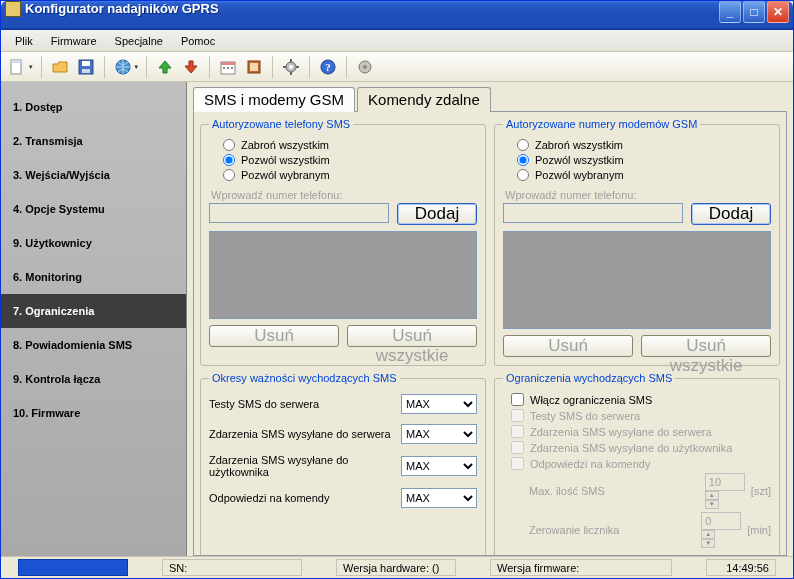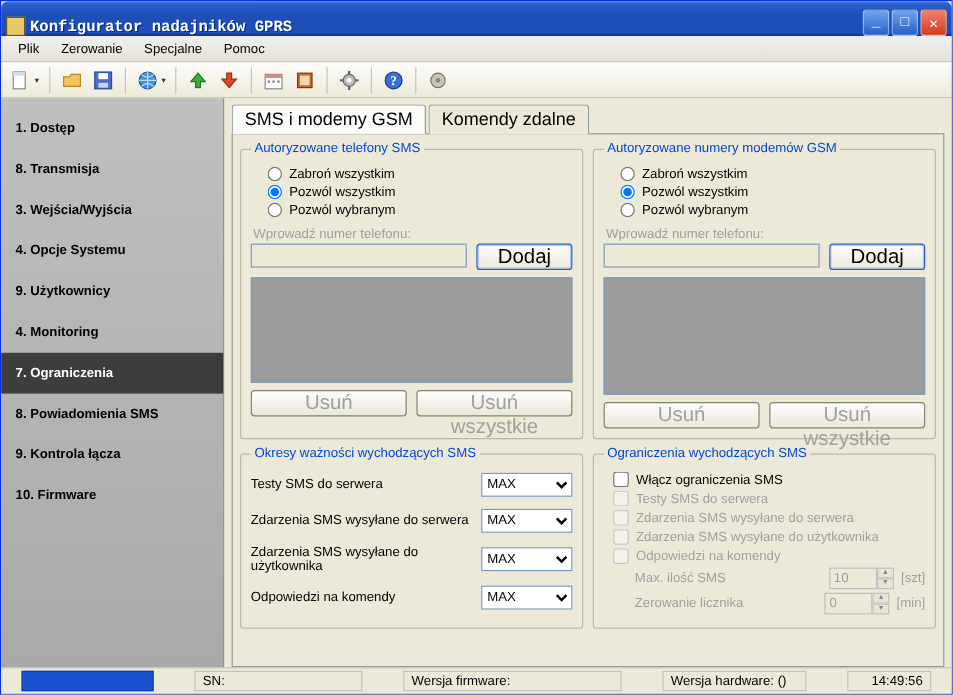--- a/index.html
+++ b/index.html
@@ -1,18 +1,18 @@
 <!DOCTYPE html>
 <html><head>
 <meta charset="utf-8">
 <style>
   * { box-sizing: border-box; margin: 0; padding: 0; }
   body { font-family: Tahoma, sans-serif; font-size: 11px; background: #ece9d8; overflow: hidden; }
   .window { width: 794px; height: 579px; border: 1px solid #0831d9; background: #ece9d8; display: flex; flex-direction: column; }
-  .titlebar { height: 29px; background: linear-gradient(to bottom, #3b78e7 0%, #2c5fca 8%, #1e4fb9 40%, #1e4fb9 90%, #0c3294 100%); display: flex; align-items: flex-end; padding: 0 4px; color: white; border-radius: 6px 6px 0 0; font-family: Liberation Mono, monospace; }
+  .titlebar { height: 29px; background: linear-gradient(to bottom, #3b78e7 0%, #2c5fca 8%, #1e4fb9 40%, #1e4fb9 90%, #0c3294 100%); display: flex; align-items: flex-start; padding: 0 4px; color: white; border-radius: 6px 6px 0 0; }
   .titlebar .app-icon { width: 16px; height: 16px; background: #e6c96a; border: 1px solid #6a5a1a; margin-right: 4px; }
   .titlebar .title { flex: 1; font-size: 13px; font-weight: bold; text-shadow: 1px 1px 0 #0a2a7a; }
   .winbtn { width: 22px; height: 22px; margin-left: 2px; border-radius: 3px; border: 1px solid #fff6; display:flex; align-items:center; justify-content:center; color:white; font-weight:bold; font-size:12px; }
   .winbtn.min, .winbtn.max { background: linear-gradient(#6fa4ec,#2a5fc8); }
   .winbtn.close { background: linear-gradient(#f08070,#d43a1e); }
   .menubar { height: 22px; background: linear-gradient(#f0f0f0,#e4e2d8); border-bottom: 1px solid #c8c4b4; display:flex; align-items:center; padding: 0 6px; gap: 2px; }
   .menubar span { padding: 3px 8px; }
   .toolbar { height: 30px; background: linear-gradient(#fdfdfb,#ecead9); border-bottom: 1px solid #c8c4b4; display:flex; align-items:center; padding: 0 6px; gap:6px; }
   .toolbar .tbtn { width:20px; height:20px; display:flex; align-items:center; justify-content:center; }
   .toolbar .sep { width:1px; height:22px; background:#c8c4b4; margin:0 2px; }
@@ -43,21 +43,21 @@
   .btn-row { display:flex; gap:8px; margin-top:6px; }
   .btn-row .btn { flex:1; }
   .period-row { display:flex; align-items:center; margin:4px 0 10px 0; gap:6px; }
   .period-row .lbl { flex:1; }
   select { border:1px solid #7f9db9; background:white; height:20px; width:76px; font-family:inherit; font-size:11px; }
   .chk-row { display:flex; align-items:center; gap:6px; margin: 3px 0 3px 8px; }
   .chk-row input[type=checkbox] { width:13px; height:13px; border:1px solid #7f9db9; }
   .chk-row.disabled { color:#a0a0a0; }
   .spin-row { display:flex; align-items:center; gap:6px; margin:3px 0 3px 26px; color:#a0a0a0; font-size:11px; }
   .spin-row .lbl { flex:1; }
-  .spin { display:flex; }
+  .spin { display:flex;flex-direction:column; }
   .spin input { width:40px; height:18px; border:1px solid #c0c0c0; background:#ece9d8; color:#a0a0a0; text-align:left; padding:0 3px; font-family:inherit; font-size:11px; }
   .spin .arrows { display:flex; flex-direction:column; }
   .spin .arrows span { width:14px; height:9px; border:1px solid #c0c0c0; background:#e8e5d6; font-size:6px; line-height:7px; text-align:center; color:#888; }
   .statusbar { height:22px; border-top:1px solid #c8c4b4; background:#ece9d8; display:flex; font-size:11px; }
   .statusbar .pane { border:1px solid #c8c4b4; margin:2px 17px; padding:1px 6px; display:flex; align-items:center; }
   .statusbar .pane.blue { background:#1a53d1; color:white; border-color:#0a3ba8; }
 </style>
 </head>
 <body>
 
@@ -66,21 +66,21 @@
   <div class="titlebar">
     <div class="app-icon"></div>
     <div class="title">Konfigurator nadajników GPRS</div>
     <div class="winbtn min">_</div>
     <div class="winbtn max">□</div>
     <div class="winbtn close">✕</div>
   </div>
 
   <div class="menubar">
     <span>Plik</span>
-    <span>Zerowanie</span>
+    <span>Firmware</span>
     <span>Specjalne</span>
     <span>Pomoc</span>
   </div>
 
   <div class="toolbar">
     <div class="tbtn">
         <svg width="16" height="16">
           <rect x="2" y="1" width="10" height="14" fill="#fff" stroke="#888"></rect>
           <rect x="2" y="1" width="10" height="3" fill="#cde"></rect>
         </svg>
@@ -159,25 +159,25 @@
         <svg width="16" height="16">
           <circle cx="8" cy="8" r="6" fill="#c9c5b8" stroke="#7a766a"></circle>
           <circle cx="8" cy="8" r="2" fill="#888"></circle>
         </svg>
       </div>
   </div>
 
   <div class="body">
     <div class="sidebar">
       <div class="item">1. Dostęp</div>
-      <div class="item">8. Transmisja</div>
+      <div class="item">2. Transmisja</div>
       <div class="item">3. Wejścia/Wyjścia</div>
       <div class="item">4. Opcje Systemu</div>
       <div class="item">9. Użytkownicy</div>
-      <div class="item">4. Monitoring</div>
+      <div class="item">6. Monitoring</div>
       <div class="item active">7. Ograniczenia</div>
       <div class="item">8. Powiadomienia SMS</div>
       <div class="item">9. Kontrola łącza</div>
       <div class="item">10. Firmware</div>
     </div>
 
     <div class="content">
       <div class="tabs">
         <div class="tab active">SMS i modemy GSM</div>
         <div class="tab">Komendy zdalne</div>
@@ -306,18 +306,18 @@
           </fieldset>
         </div>
 
       </div>
     </div>
   </div>
 
   <div class="statusbar">
     <div class="pane blue" style="width:110px"></div>
     <div class="pane" style="width:140px">SN:</div>
+    <div class="pane" style="flex:1">Wersja hardware: ()</div>
     <div class="pane" style="width:182px">Wersja firmware:</div>
-    <div class="pane" style="flex:1">Wersja hardware: ()</div>
     <div class="pane" style="width:70px; justify-content:flex-end">14:49:56</div>
   </div>
 
 </div>
 
 </body></html>

